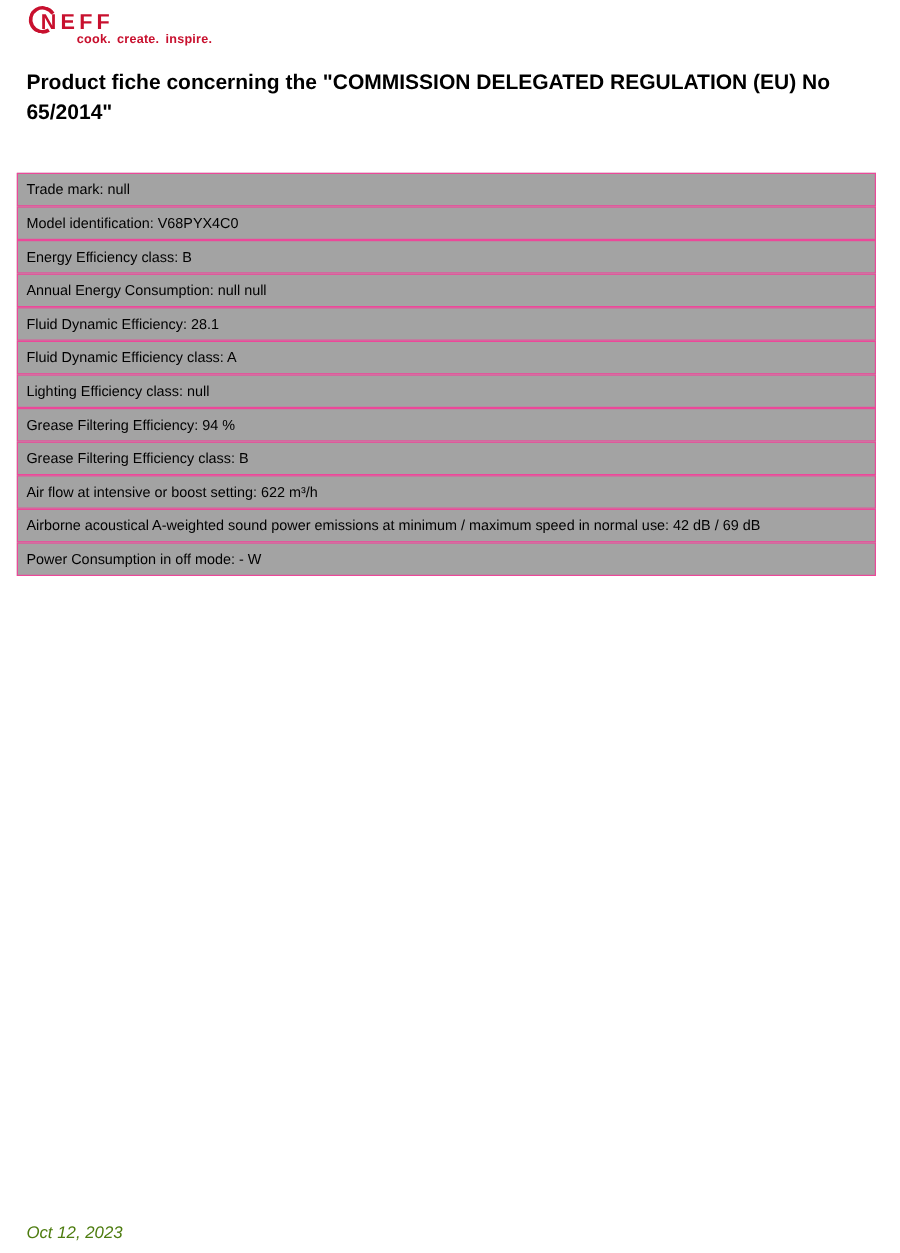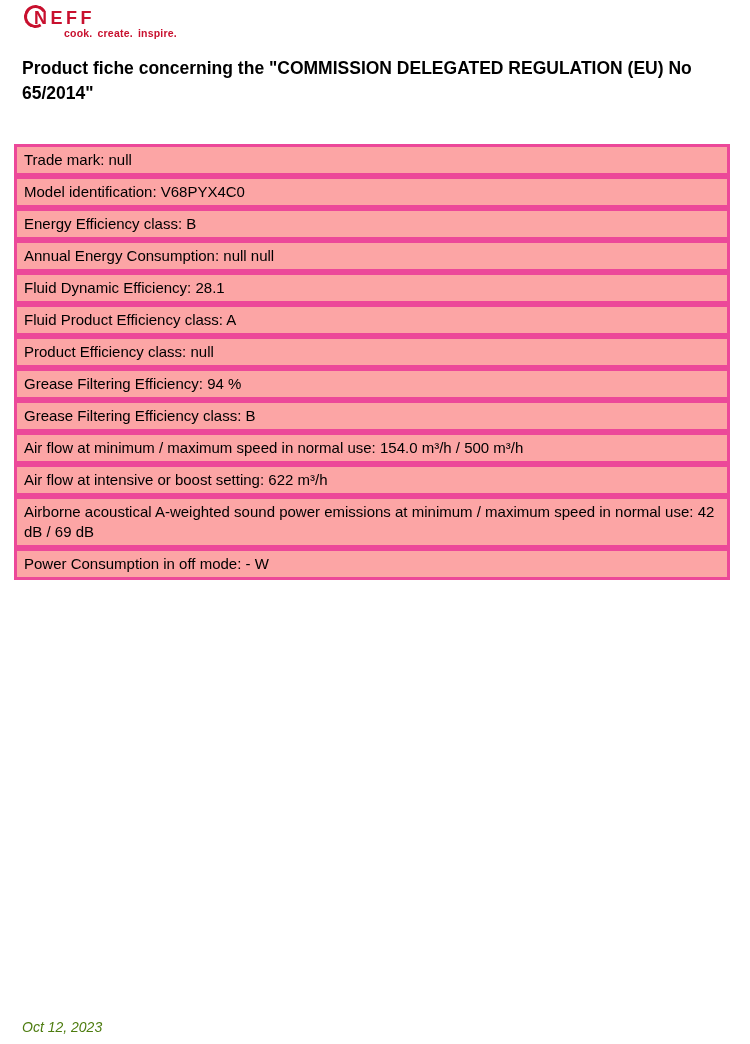--- a/index.html
+++ b/index.html
@@ -53,25 +53,25 @@
     line-height: 24.5px;
     color: #000;
   }
 
   
   .fiche-table {
     position: absolute; left: 14px; top: 144px;
     width: 716px;
   }
   .fiche-row {
-    border: 3px solid #ec4899;
-    background: #fca5a5;
+    border: 1px solid #ec4899;
+    background: #a3a3a3;
     padding: 3px 7px;
     min-height: 28px;
-    font-size: 15px;
+    font-size: 12px;
     line-height: 20px;
   }
 
   
   .footer-date {
     position: absolute; left: 22px; top: 1019px;
     font-size: 14px; font-style: italic;
     color: #4d7c0f;
   }
 </style>
@@ -87,25 +87,24 @@
   </div>
 
   <h1 class="title">Product fiche concerning the "COMMISSION DELEGATED REGULATION (EU) No 65/2014"</h1>
 
   <div class="fiche-table">
       <div class="fiche-row">Trade mark: null</div>
       <div class="fiche-row">Model identification: V68PYX4C0</div>
       <div class="fiche-row">Energy Efficiency class: B</div>
       <div class="fiche-row">Annual Energy Consumption: null null</div>
       <div class="fiche-row">Fluid Dynamic Efficiency: 28.1</div>
-      <div class="fiche-row">Fluid Product Efficiency class: A</div>
-      <div class="fiche-row">Product Efficiency class: null</div>
+      <div class="fiche-row">Fluid Dynamic Efficiency class: A</div>
+      <div class="fiche-row">Lighting Efficiency class: null</div>
       <div class="fiche-row">Grease Filtering Efficiency: 94 %</div>
       <div class="fiche-row">Grease Filtering Efficiency class: B</div>
-      <div class="fiche-row">Air flow at minimum / maximum speed in normal use: 154.0 m³/h / 500 m³/h</div>
       <div class="fiche-row">Air flow at intensive or boost setting: 622 m³/h</div>
       <div class="fiche-row">Airborne acoustical A-weighted sound power emissions at minimum / maximum speed in normal use: 42 dB / 69 dB</div>
       <div class="fiche-row">Power Consumption in off mode: - W</div>
     </div>
 
   <div class="footer-date">Oct 12, 2023</div>
 
 </div>
 
 </body></html>

